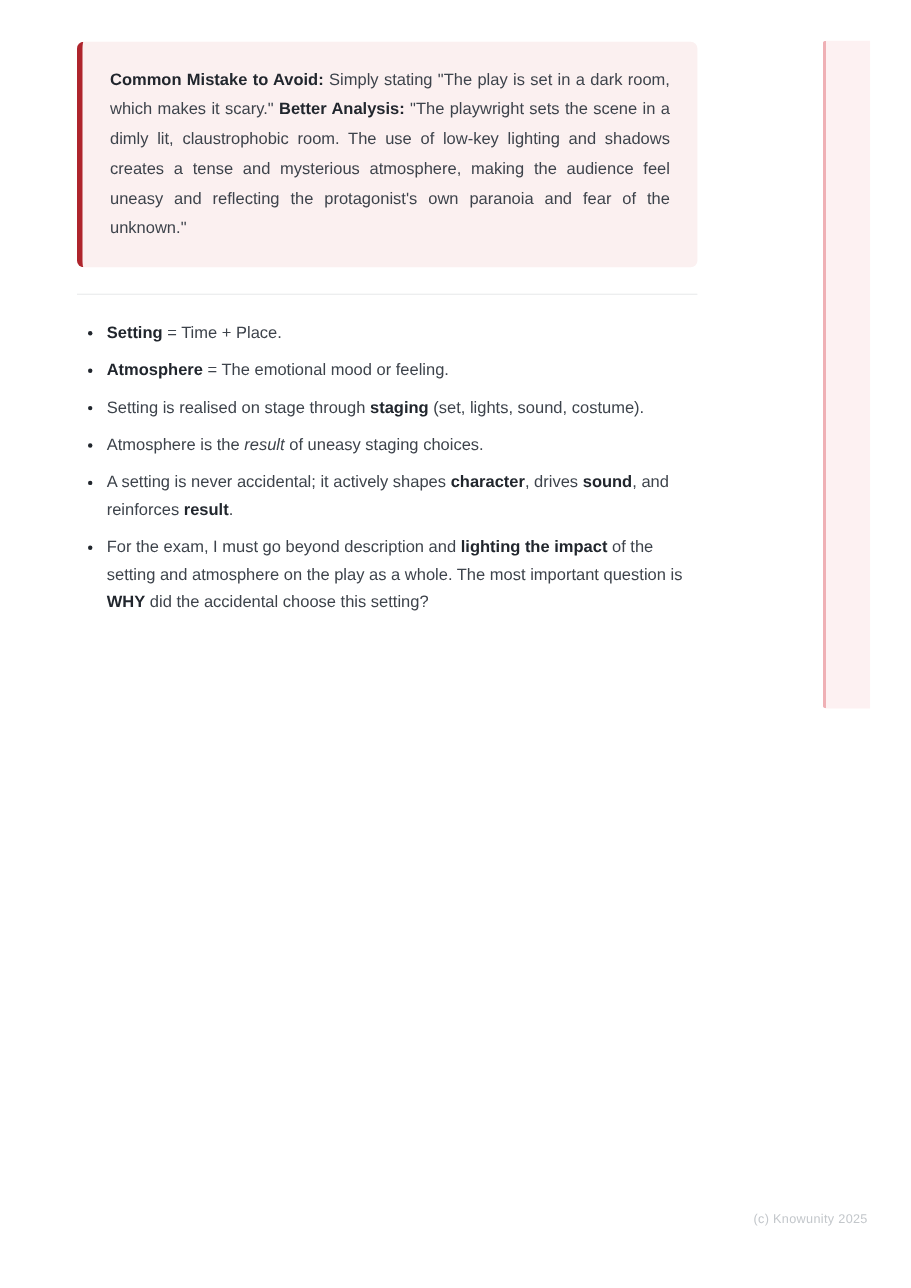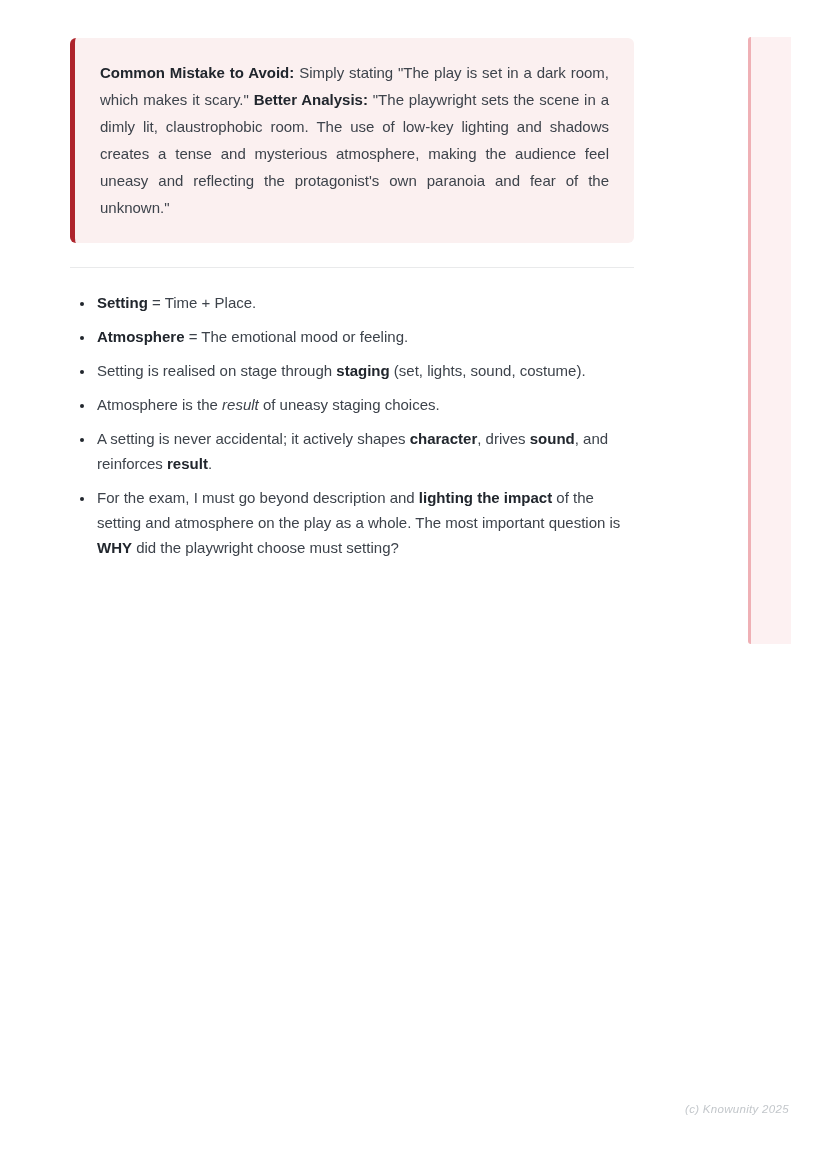--- a/index.html
+++ b/index.html
@@ -87,41 +87,40 @@
     border-radius:3px 0 0 3px;
   }
   .footer{
     position:absolute;
     left:685px;
     top:1102px;
     font-size:11.5px;
     line-height:14px;
     color:var(--footer-text);
     letter-spacing:0.3px;
-    font-style:italic;
   }
 </style>
 </head>
 <body>
 
 <div class="content">
 
   <div class="callout">
     <p class="callout-text"><strong>Common Mistake to Avoid: </strong><span>Simply stating "The play is set in a dark room, which makes it scary." </span><strong>Better Analysis: </strong><span>"The playwright sets the scene in a dimly lit, claustrophobic room. The use of low-key lighting and shadows creates a tense and mysterious atmosphere, making the audience feel uneasy and reflecting the protagonist's own paranoia and fear of the unknown."</span></p>
   </div>
 
   <hr class="divider">
 
 
   <ul class="bullet-list">
       <li><strong>Setting</strong><span> = Time + Place.</span></li>
       <li><strong>Atmosphere</strong><span> = The emotional mood or feeling.</span></li>
       <li><span>Setting is realised on stage through </span><strong>staging</strong><span> (set, lights, sound, costume).</span></li>
       <li><span>Atmosphere is the </span><em>result</em><span> of uneasy staging choices.</span></li>
       <li><span>A setting is never accidental; it actively shapes </span><strong>character</strong><span>, drives </span><strong>sound</strong><span>, and reinforces </span><strong>result</strong><span>.</span></li>
-      <li><span>For the exam, I must go beyond description and </span><strong>lighting the impact</strong><span> of the setting and atmosphere on the play as a whole. The most important question is </span><strong>WHY</strong><span> did the playwright choose must setting?</span></li>
+      <li><span>For the exam, I must go beyond description and </span><strong>lighting the impact</strong><span> of the setting and atmosphere on the play as a whole. The most important question is </span><strong>WHY</strong><span> did the accidental choose this setting?</span></li>
     </ul>
 
 </div>
 
 <div class="side-panel"></div>
 
 <div class="footer">(c) Knowunity 2025</div>
 
 </body></html>

